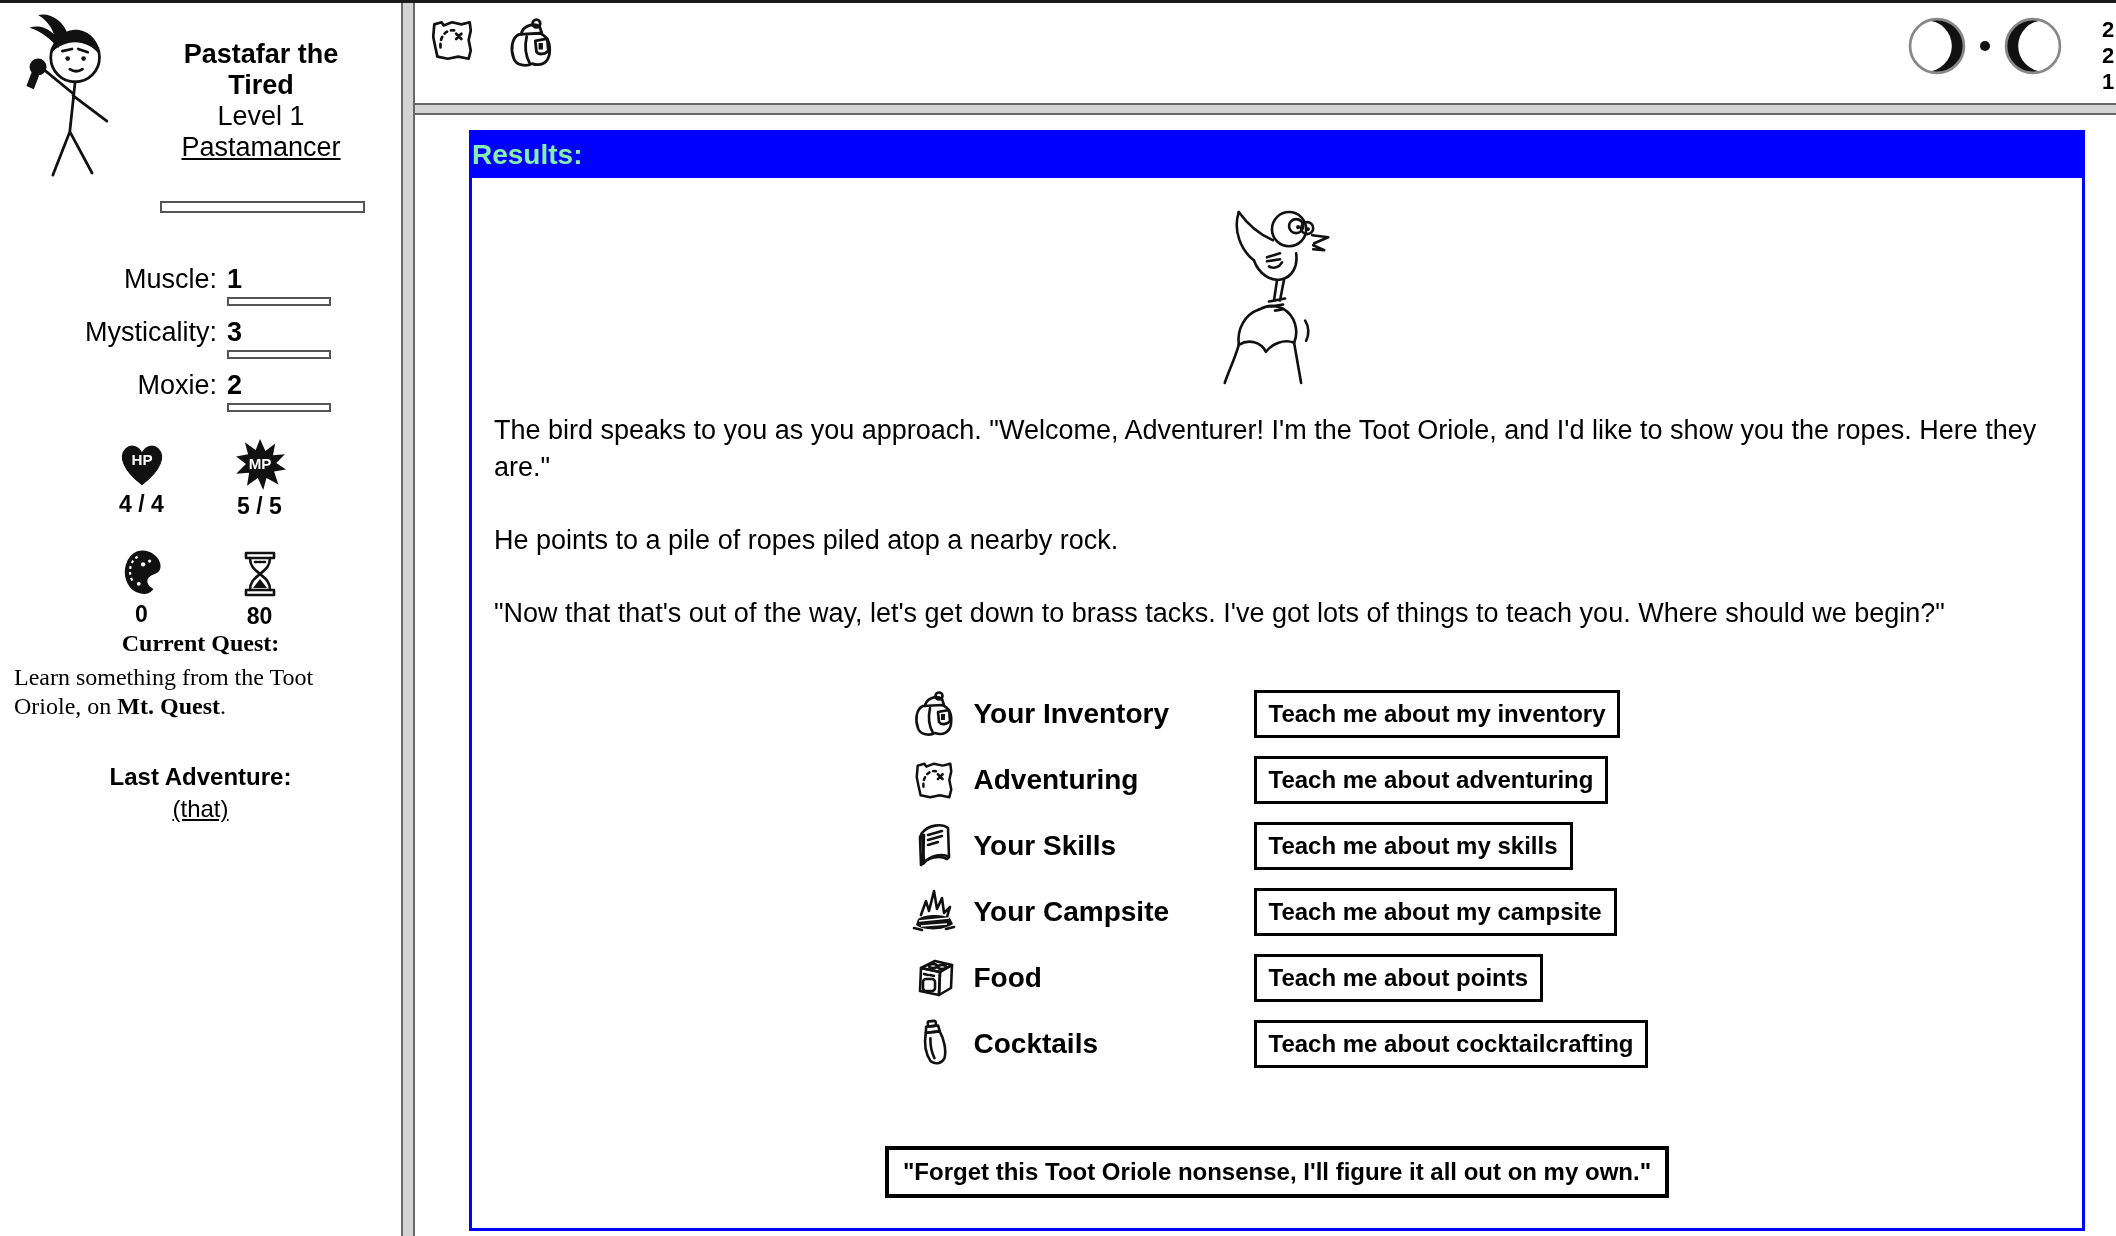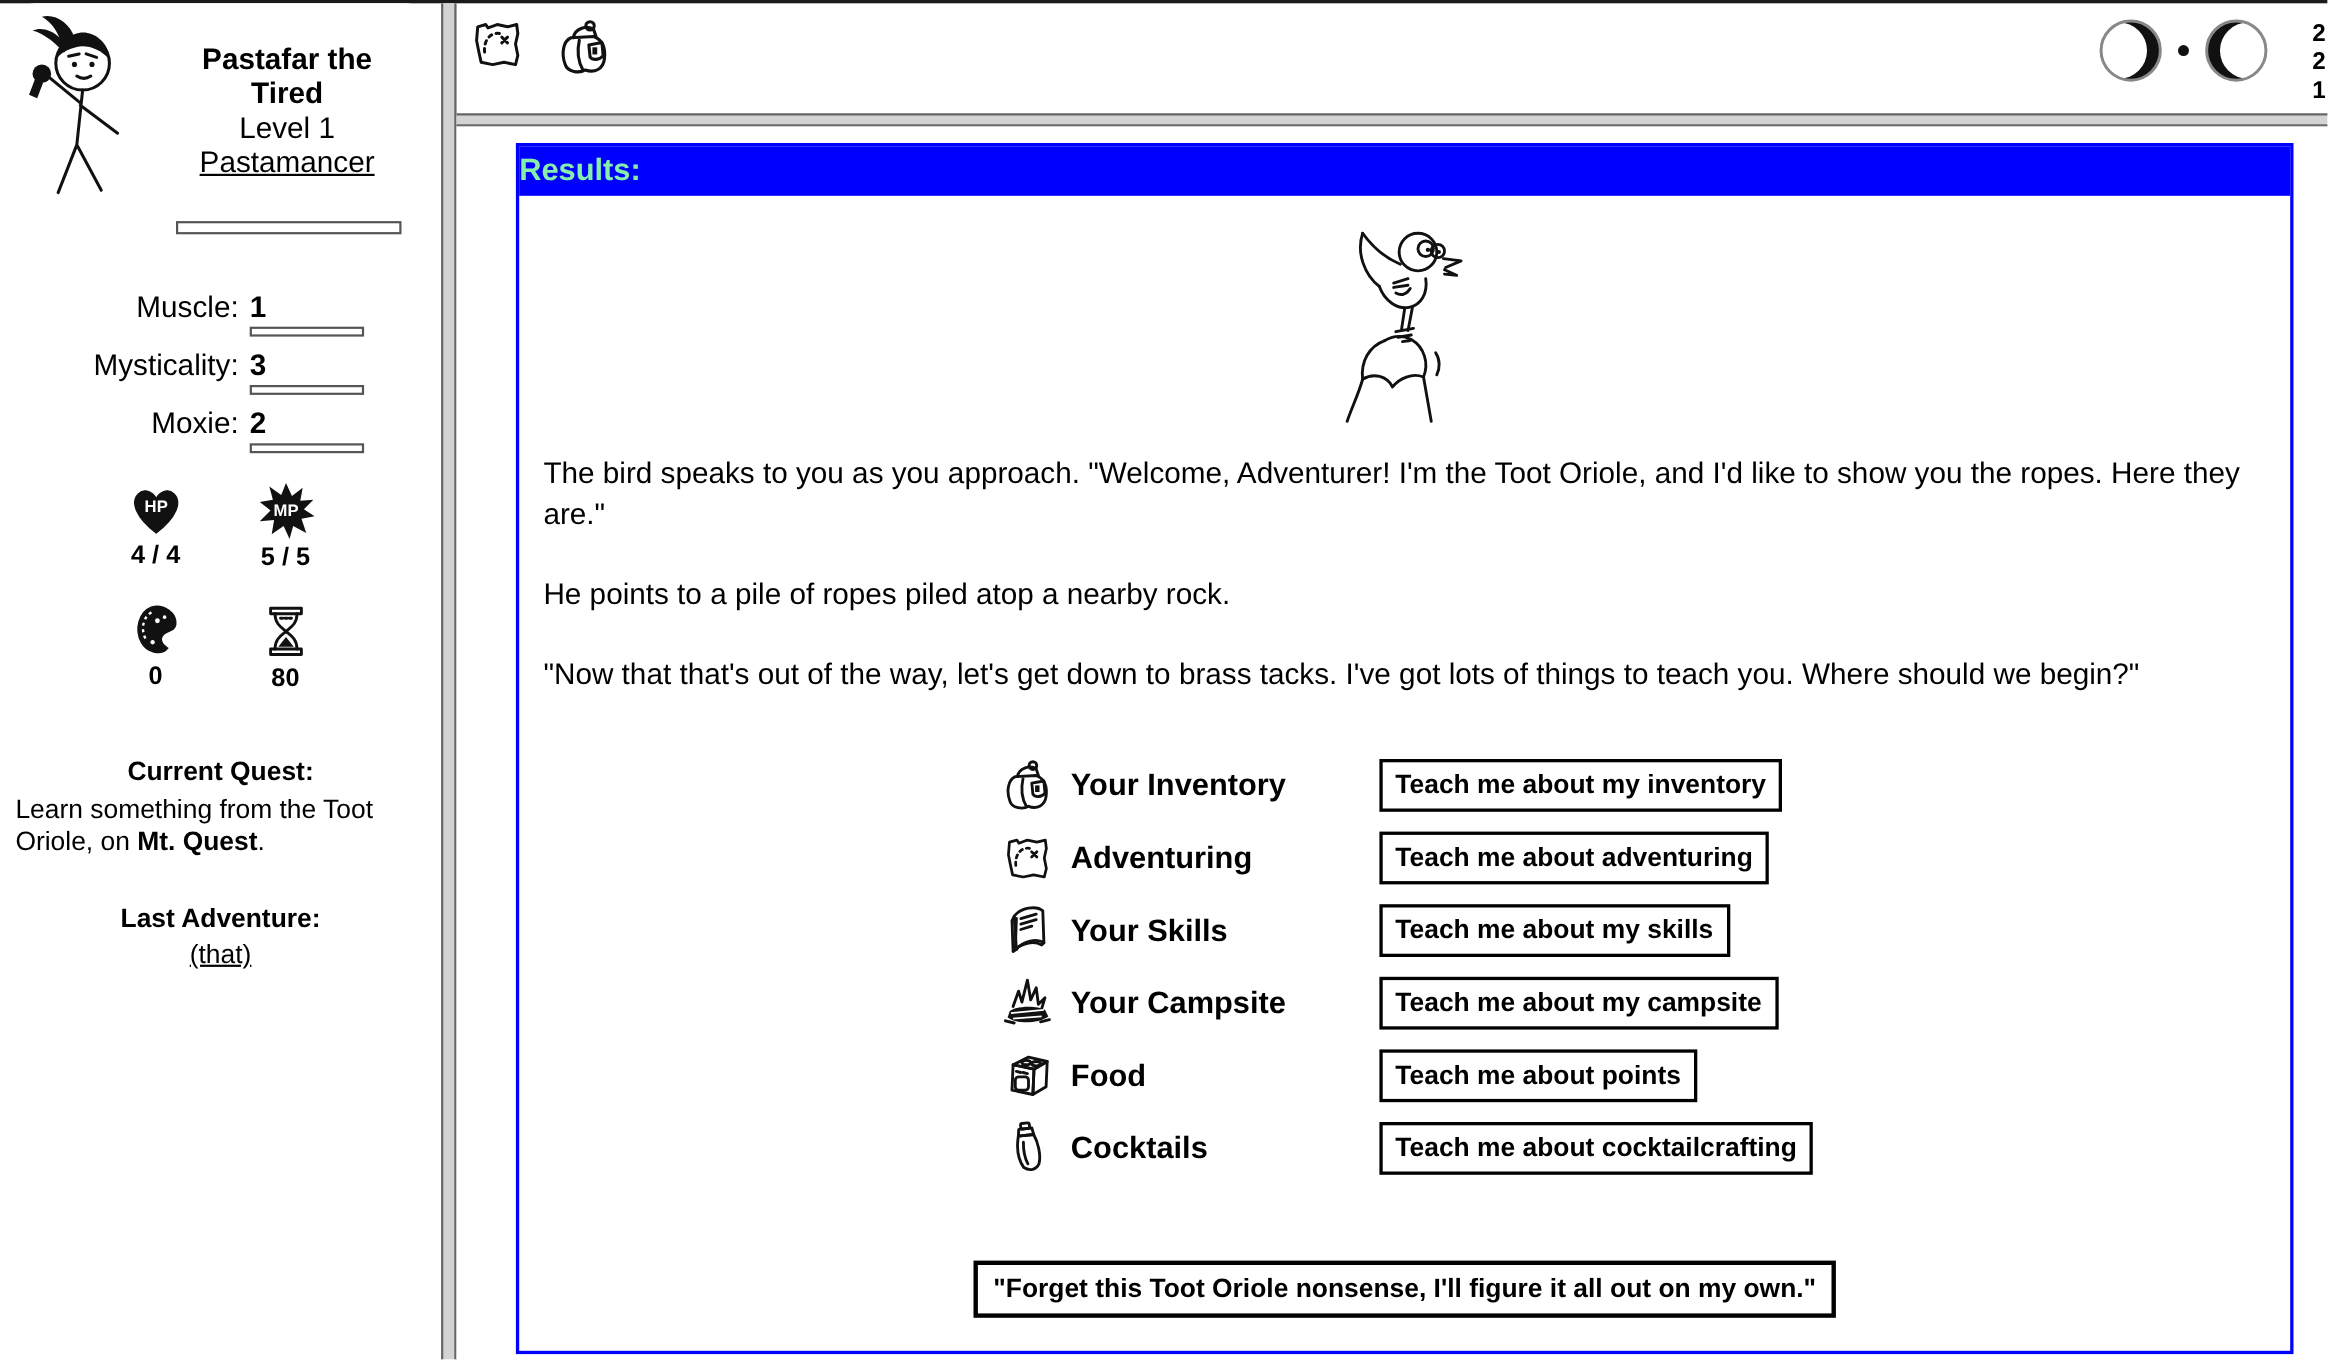--- a/index.html
+++ b/index.html
@@ -1,41 +1,41 @@
 <!DOCTYPE html>
 <html><head>
 <meta charset="utf-8">
 <style>
   * { margin:0; padding:0; box-sizing:border-box; }
   html,body { width:2116px; height:1236px; background:#fff; overflow:hidden;
               font-family:"Liberation Sans", sans-serif; color:#000; }
   .page { display:flex; width:2116px; height:1236px; border-top:3px solid #1a1a1a; }
 
   
-  .sidebar { width:401px; height:100%; background:#fff; padding-top:8px;border-radius:32px; }
+  .sidebar { width:401px; height:100%; background:#fff; padding-top:8px; }
   .char-header { position:relative; height:215px; }
   .avatar-svg { position:absolute; left:12px; top:2px; }
   .char-names { position:absolute; left:152px; top:28px; width:218px; text-align:center;
                 font-size:27px; line-height:31px; }
   .char-name { font-weight:bold; }
   .char-class { text-decoration:underline; cursor:pointer; }
   .level-bar { position:absolute; left:160px; top:190px; width:205px; height:12px;
                border:2px solid #555; background:#fff; }
   .stats { margin-top:38px; padding-right:64px; }
   .stat-row { display:flex; justify-content:flex-end; align-items:flex-start; margin-bottom:11px; }
   .stat-label { font-size:27px; line-height:30px; margin-right:10px; }
   .stat-valcol { width:110px; }
   .stat-value { font-weight:bold; font-size:27px; line-height:30px; }
   .stat-bar { width:104px; height:9px; border:2px solid #555; background:#fff; margin-top:3px; }
   .vitals, .resources { display:flex; justify-content:center; gap:30px; text-align:center; }
   .vitals { margin-top:26px; }
   .resources { margin-top:28px; }
   .vital-cell { width:88px; }
   .vital-value { font-weight:bold; font-size:23px; margin-top:3px; }
-  .quest { margin-top:58px; text-align:center; }
+  .quest { text-align:center;font-family:Liberation Serif, serif; }
   .quest-heading, .lastadv-heading { font-weight:bold; font-size:24px; }
   .quest-text { text-align:left; font-size:24px; line-height:29px; width:360px; margin:6px auto 0 14px; }
   .lastadv { margin-top:42px; text-align:center; }
   .lastadv-link { display:inline-block; margin-top:4px; font-size:24px; text-decoration:underline; cursor:pointer; }
 
   
   .vdivider { width:14px; background:#d3d3d3; border-left:2px solid #666; border-right:2px solid #666; }
 
   
   .main { flex:1; display:flex; flex-direction:column; position:relative; }

